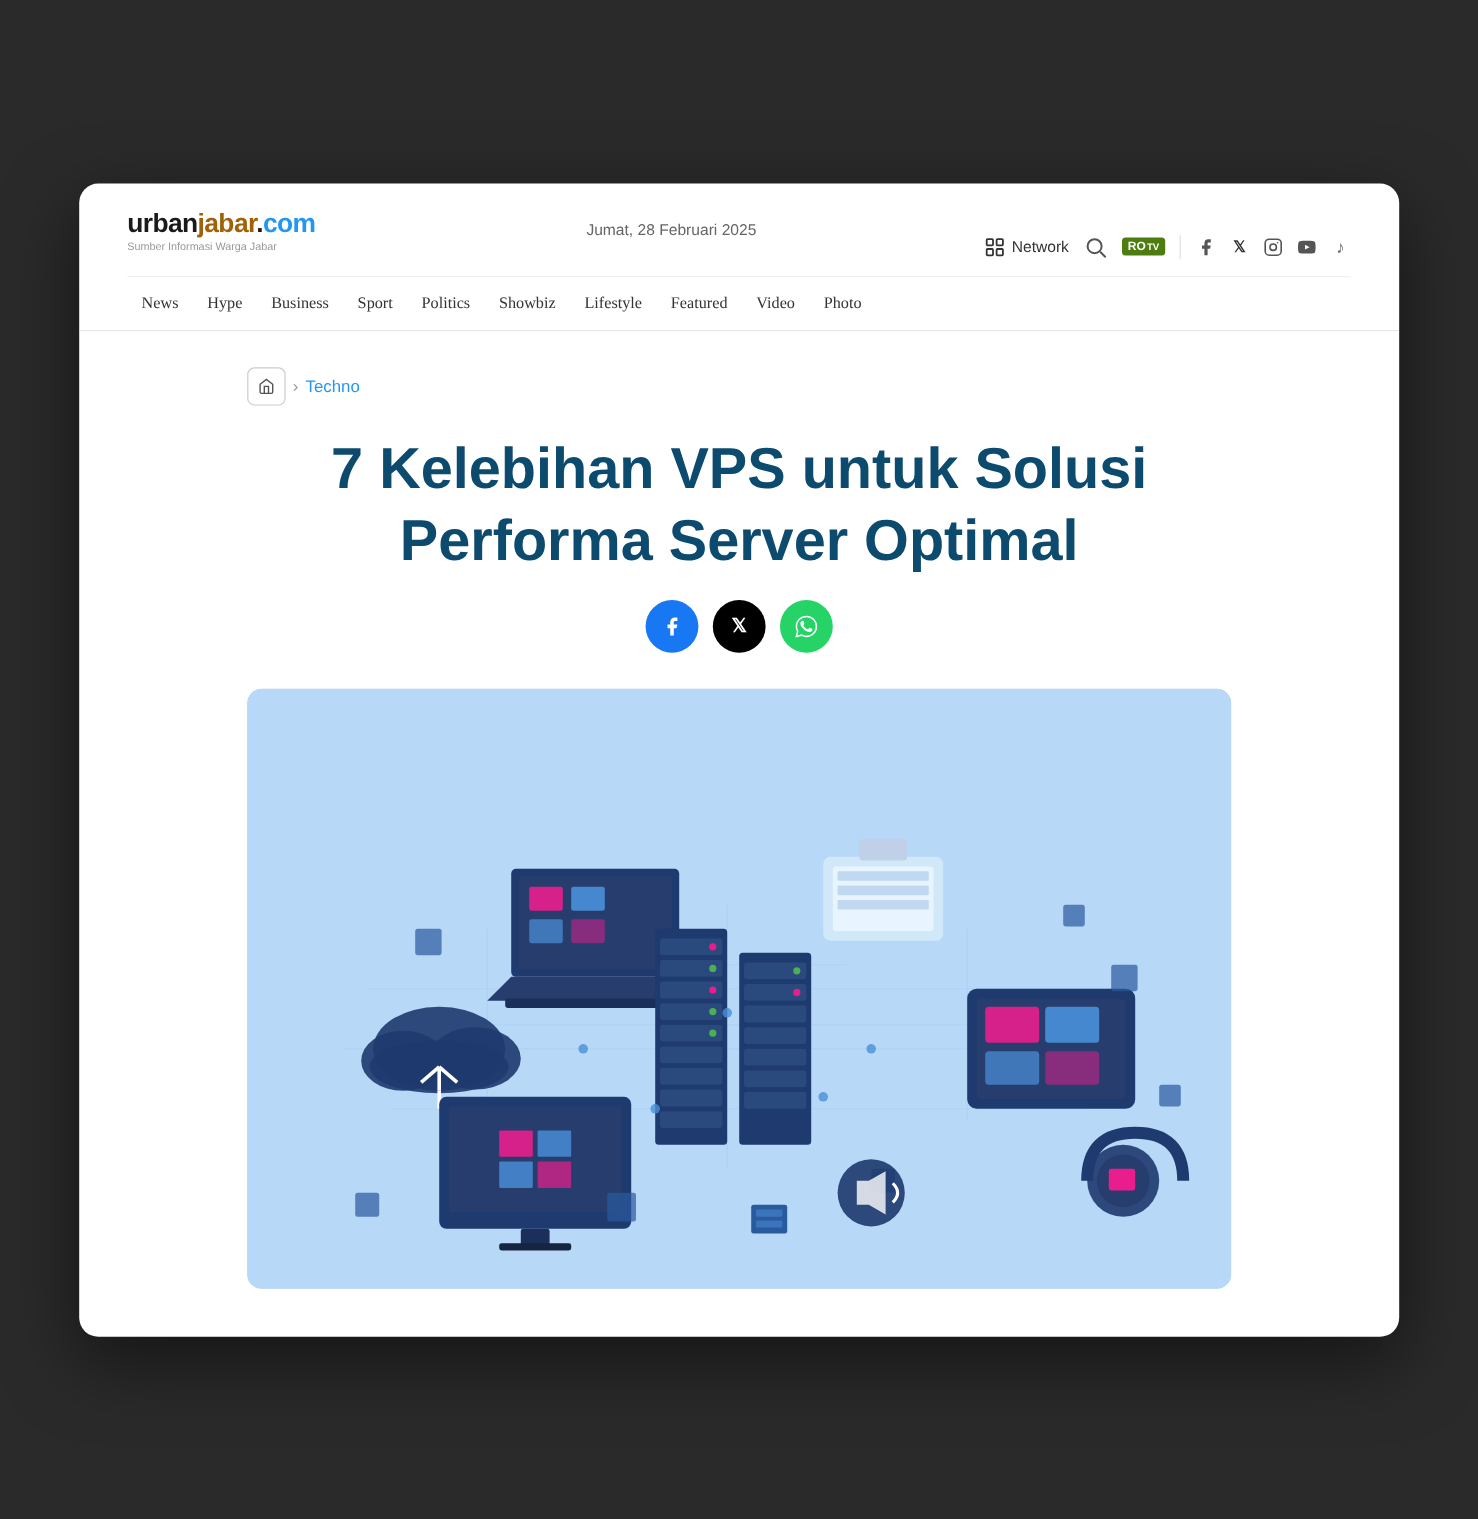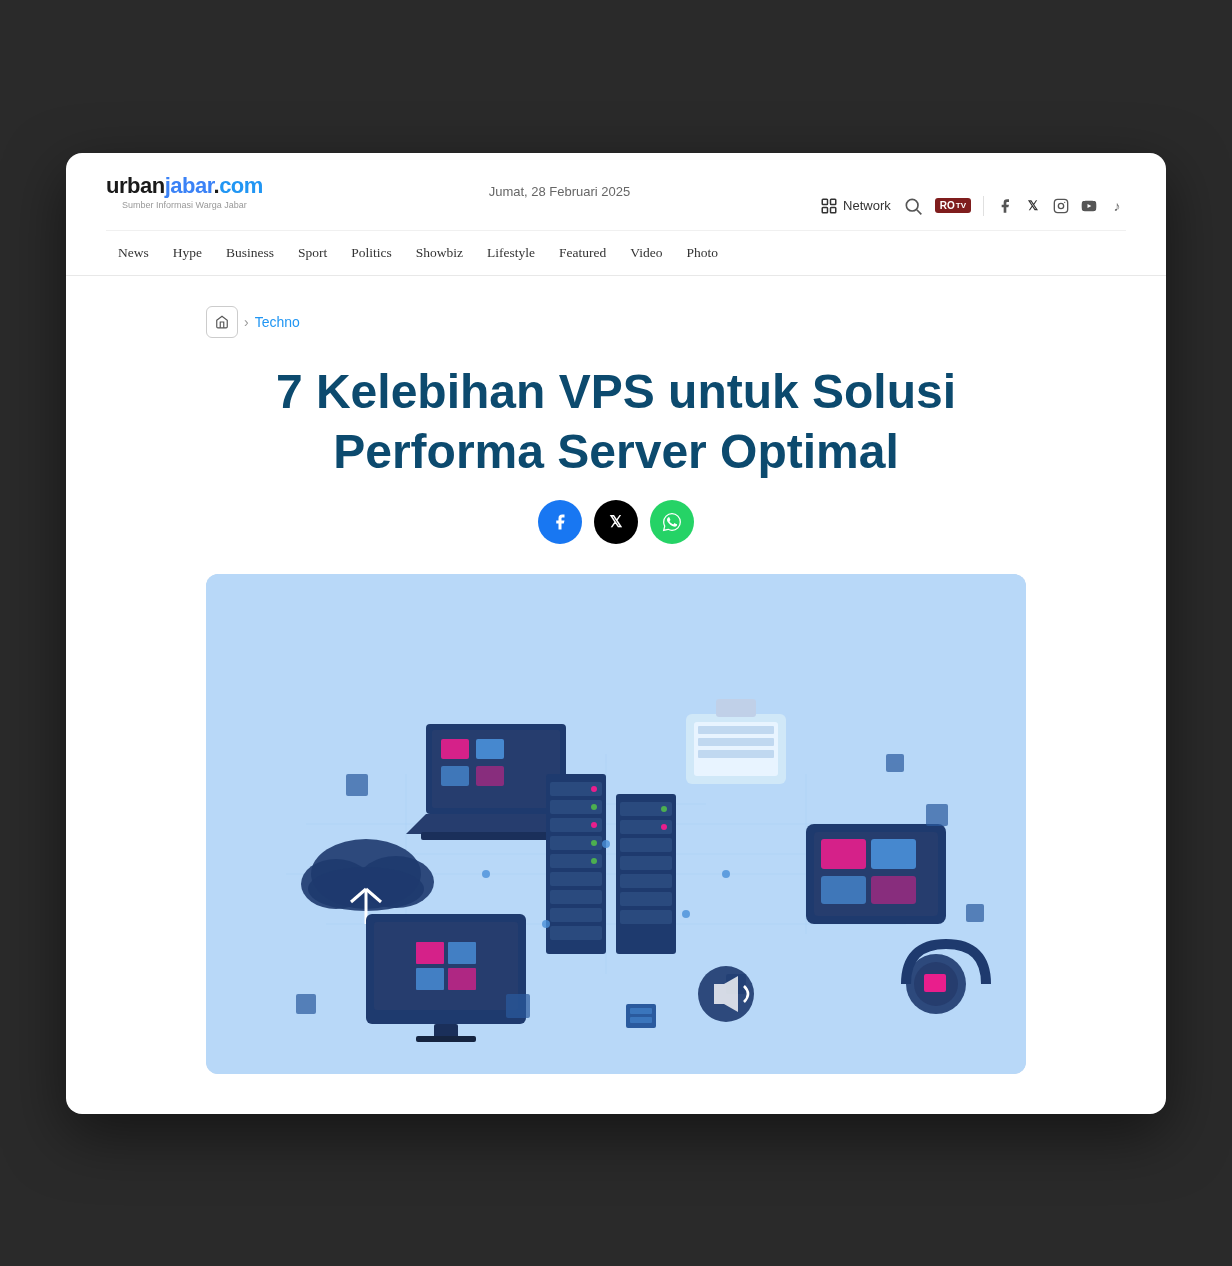--- a/index.html
+++ b/index.html
@@ -34,28 +34,27 @@
     .logo-area {
       display: flex;
       flex-direction: column;
     }
     .logo-text {
       font-size: 22px;
       font-weight: 800;
       letter-spacing: -0.5px;
     }
     .logo-urban { color: #1a1a1a; }
-    .logo-jabar { color: #3b82f6; text-align: right; }
+    .logo-jabar { color: #a16207; text-align: right; }
     .logo-dot { color: #1a1a1a; }
     .logo-com { color: #2196f3; }
     .logo-tagline {
       font-size: 9px;
       color: #999;
       margin-top: 1px;
-      text-align: center;
     }
     .header-center {
       font-size: 13px;
       color: #666;
       margin-left: 36px;
     }
     .header-right {
       display: flex;
       align-items: center;
       gap: 12px;
@@ -73,21 +72,21 @@
       display: flex;
       align-items: center;
     }
     .search-icon {
       width: 20px;
       height: 20px;
       cursor: pointer;
       color: #555;
     }
     .rotv-badge {
-      background: #7f1d1d;
+      background: #4d7c0f;
       color: #fff;
       font-size: 10px;
       font-weight: 700;
       padding: 2px 5px;
       border-radius: 3px;
       display: flex;
       align-items: center;
       gap: 1px;
     }
     .social-icons {

